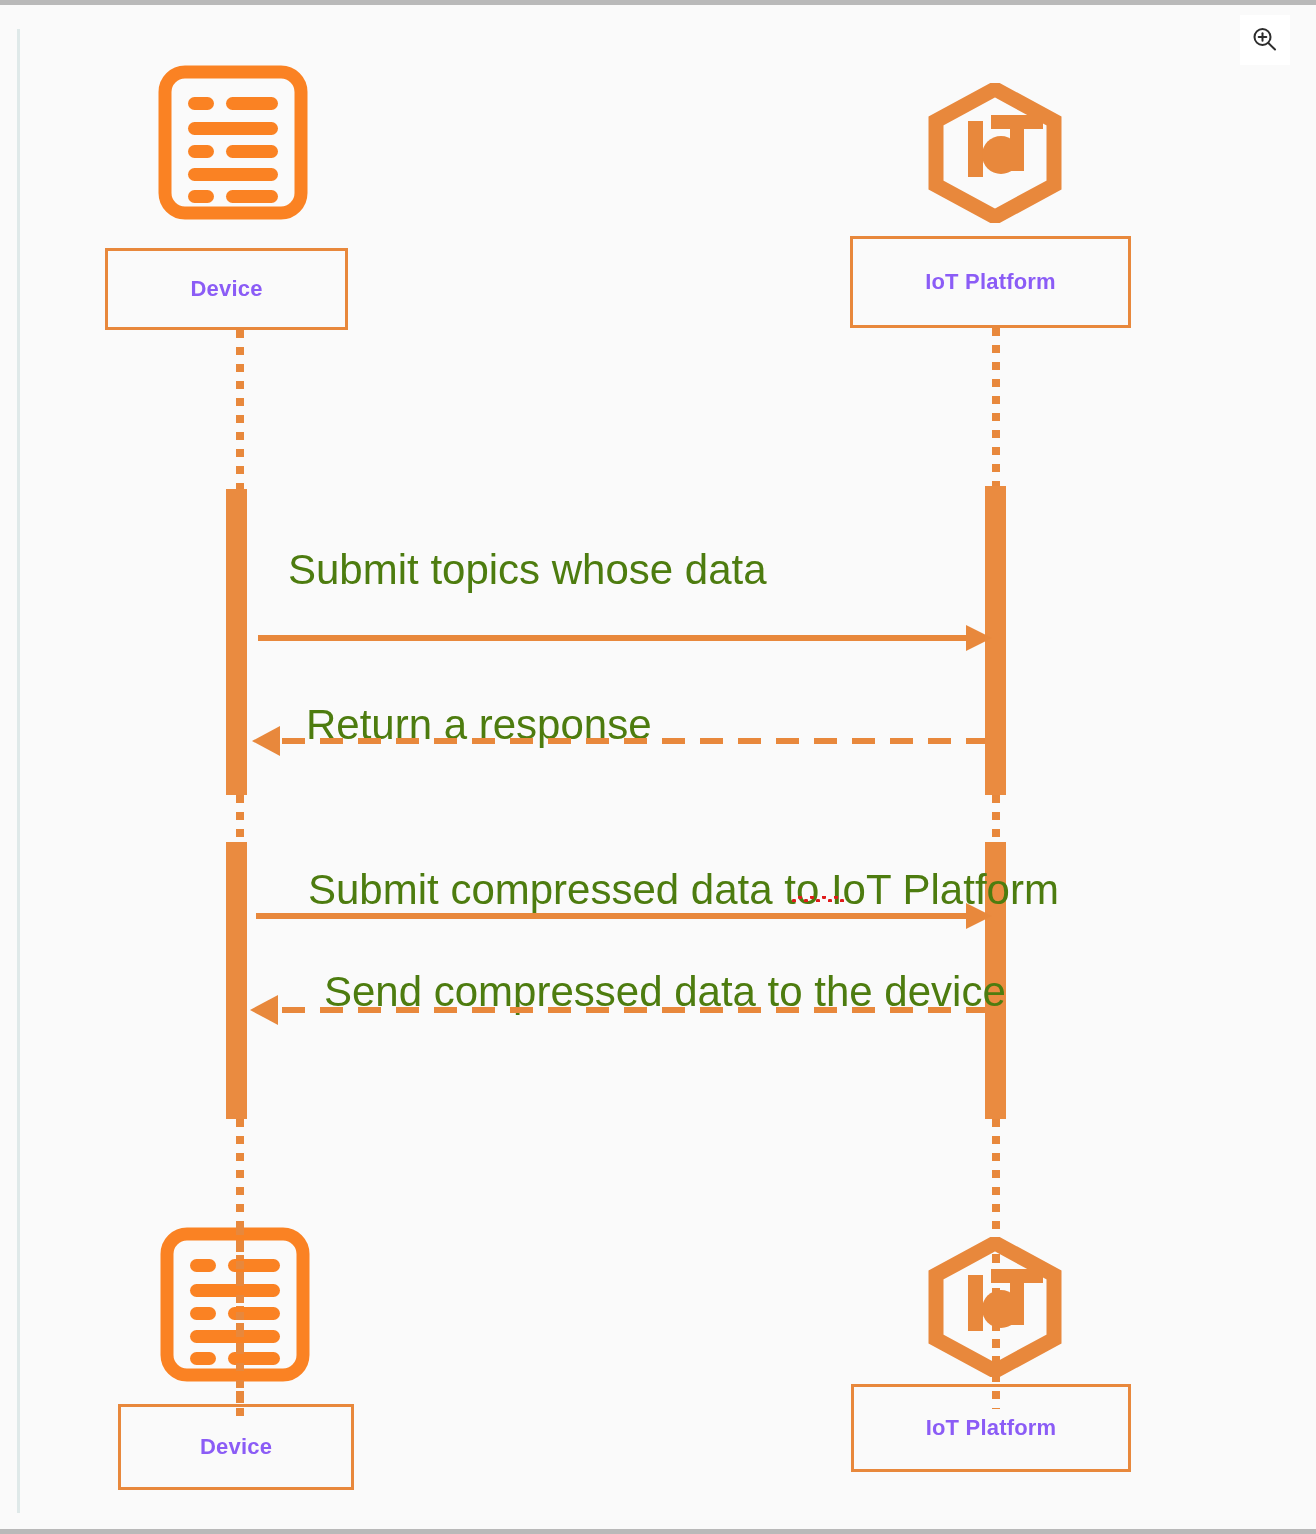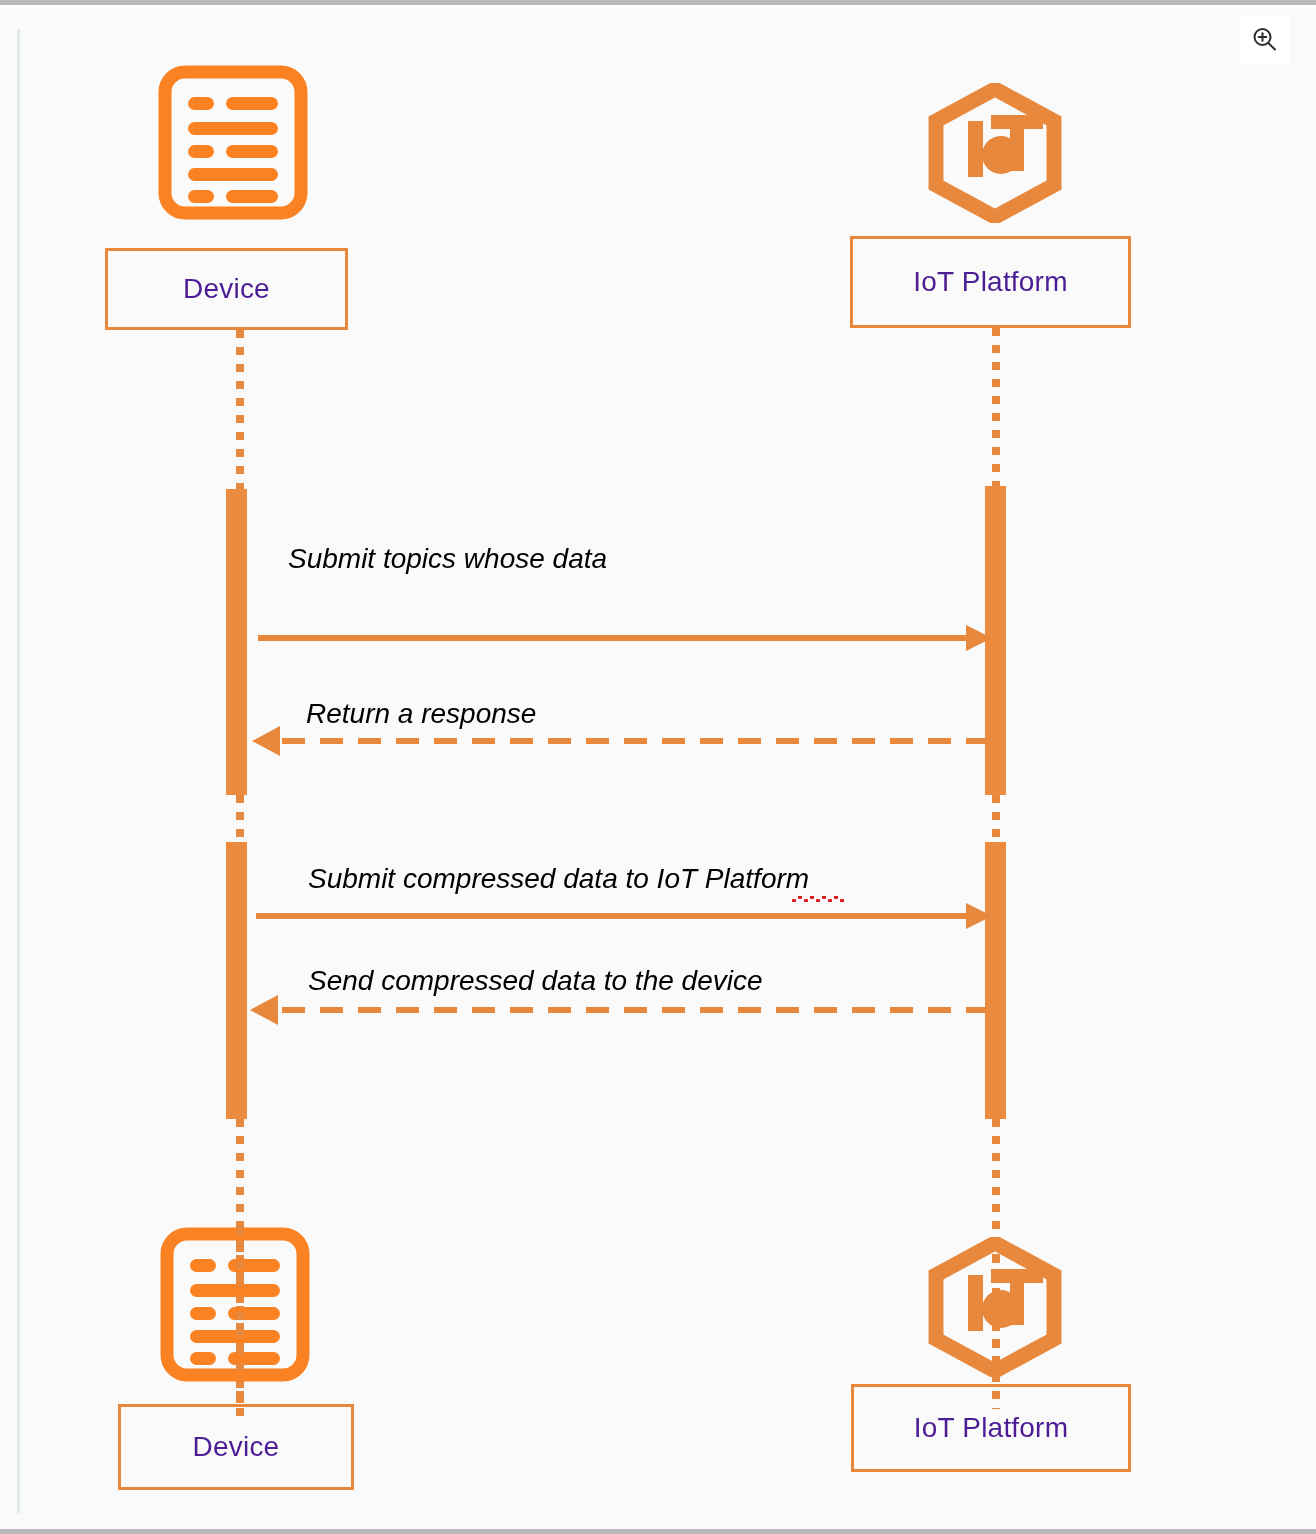--- a/index.html
+++ b/index.html
@@ -58,23 +58,23 @@
   .pbox {
     position: absolute;
     box-sizing: border-box;
     border: 3px solid #e8883c;
     background: transparent;
     display: flex;
     align-items: center;
     justify-content: center;
   }
   .pbox-label {
-    color: #4c1d95;
-    font-weight: normal;
-    font-size: 28px;
+    color: #8b5cf6;
+    font-weight: bold;
+    font-size: 22px;
     letter-spacing: 0.2px;
     white-space: nowrap;
   }
 
   #dev-head { left: 105px; top: 243px;  width: 243px; height: 82px; }
   #iot-head { left: 850px; top: 231px;  width: 281px; height: 92px; }
   #dev-foot { left: 118px; top: 1399px; width: 236px; height: 86px; }
   #iot-foot { left: 851px; top: 1379px; width: 280px; height: 88px; }
 
   
@@ -96,26 +96,25 @@
     background: #ea8b40;
   }
 
   
   .icon-wrap { position: absolute; }
   .icon-wrap svg { display: block; }
 
   
   .msg-label {
     position: absolute;
-    color: #000000;
-    font-size: 28px;
+    color: #4d7c0f;
+    font-size: 42px;
     line-height: 1.52;
     white-space: pre;
     font-family: "Liberation Sans", sans-serif;
-    font-style: italic;
   }
   .spell-mark {
     position: absolute;
     height: 6px;
     background-image:
       radial-gradient(circle at 3px 5px, #e01b1b 2px, rgba(0,0,0,0) 2.4px),
       radial-gradient(circle at 9px 1px, #e01b1b 2px, rgba(0,0,0,0) 2.4px);
     background-size: 12px 6px;
     background-repeat: repeat-x;
   }
@@ -218,21 +217,21 @@
 
     <div class="msg-label" style="left:306px; top:679px;margin-top:9px;">Return a response</div>
     <div class="msg-line dashed" style="left:282px; top:733px; width:703px;"></div>
     <div class="arrowhead left" style="left:252px; top:721px;"></div>
 
     <div class="msg-label" style="left:308px; top:853px;">Submit compressed data to IoT Platform</div>
     <div class="spell-mark" style="left:791px; top:891px; width:53px;"></div>
     <div class="msg-line solid" style="left:256px; top:908px; width:716px;"></div>
     <div class="arrowhead right" style="left:966px; top:898px;"></div>
 
-    <div class="msg-label" style="left:308px; top:955px;">Send compressed data to the device</div>
+    <div class="msg-label" style="left:324px; top:955px;">Send compressed data to the device</div>
     <div class="msg-line dashed" style="left:282px; top:1002px; width:703px;"></div>
     <div class="arrowhead left" style="left:250px; top:990px;"></div>
 
     <div class="icon-wrap" style="left:160px; top:1222px;">
       <svg width="150" height="155" viewBox="0 0 150 155">
         <rect x="7" y="7" width="136" height="141" rx="20" ry="20" fill="none" stroke="#fa8223" stroke-width="13"></rect>
         <rect x="30" y="32" width="26" height="13" rx="6.5" fill="#fa8223"></rect>
         <rect x="68" y="32" width="52" height="13" rx="6.5" fill="#fa8223"></rect>
         <rect x="30" y="57" width="90" height="13" rx="6.5" fill="#fa8223"></rect>
         <rect x="30" y="80" width="26" height="13" rx="6.5" fill="#fa8223"></rect>

